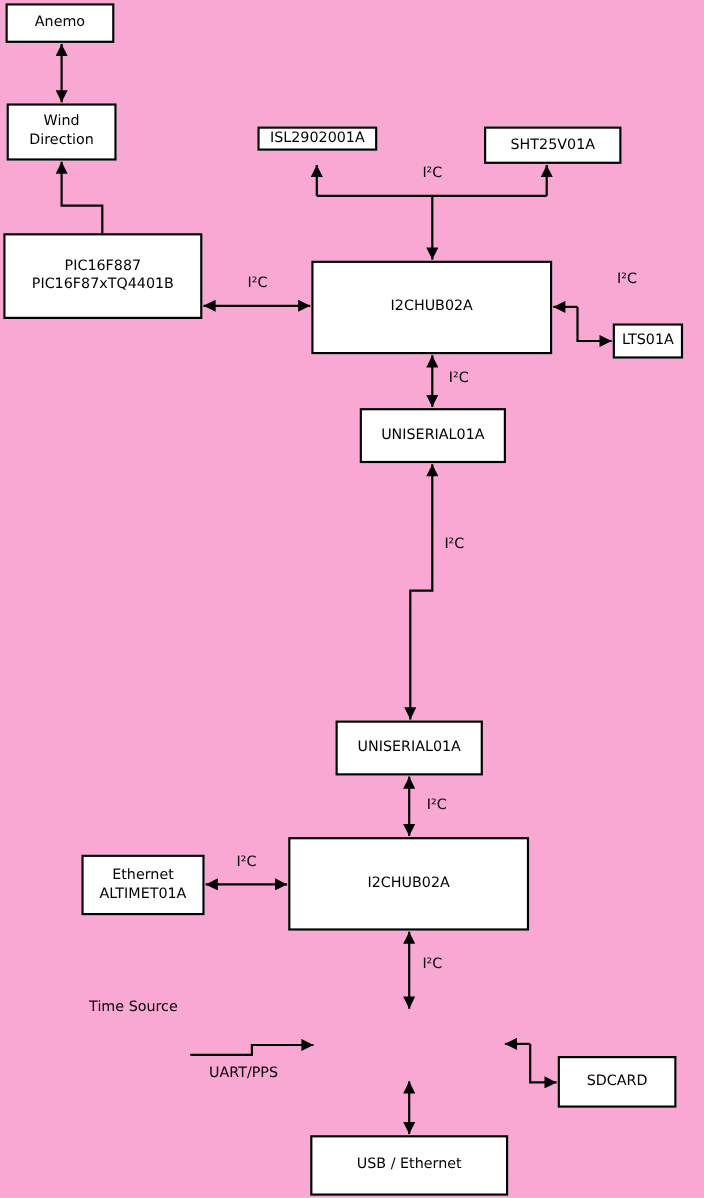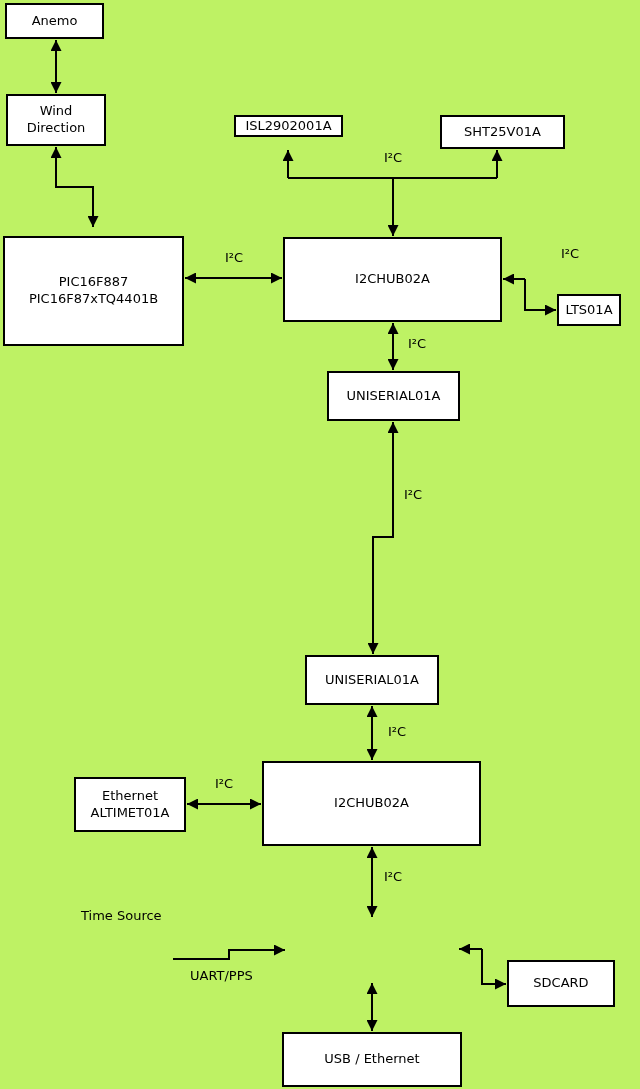--- a/index.html
+++ b/index.html
@@ -1,18 +1,18 @@
 <!DOCTYPE html>
 <html><head>
 <meta charset="utf-8">
 <style>
   * { margin:0; padding:0; box-sizing:border-box; }
   html,body { background:#ffffff; }
   body { font-family:"DejaVu Sans","Liberation Sans",sans-serif; color:#000; }
-  .canvas { position:relative; width:640px; height:1089px; background:#bef264; overflow:hidden; }
+  .canvas { position:relative; width:640px; height:1089px; background:#f9a8d4; overflow:hidden; }
   .wires { position:absolute; left:0; top:0; width:640px; height:1089px; }
   .node {
     position:absolute; border:2px solid #000; background:#ffffff;
     display:flex; flex-direction:column; align-items:center; justify-content:center;
     text-align:center; font-size:13px; line-height:1.3; color:#000;
   }
   .node span { display:block; }
   .elabel { position:absolute; font-size:13px; color:#000; white-space:nowrap; }
 </style>
 </head>
@@ -50,21 +50,21 @@
 
   <div class="node" style="left:5px;top:3px;width:99px;height:36px">
     <span>Anemo</span>
   </div>
 
   <div class="node" style="left:6px;top:94px;width:100px;height:52px">
     <span>Wind</span>
     <span>Direction</span>
   </div>
 
-  <div class="node" style="left:3px;top:236px;width:181px;height:110px">
+  <div class="node" style="left:3px;top:212px;width:181px;height:78px">
     <span>PIC16F887</span>
     <span>PIC16F87xTQ4401B</span>
   </div>
 
   <div class="node" style="left:234px;top:115px;width:109px;height:22px">
     <span>ISL2902001A</span>
   </div>
 
   <div class="node" style="left:440px;top:115px;width:125px;height:34px">
     <span>SHT25V01A</span>

